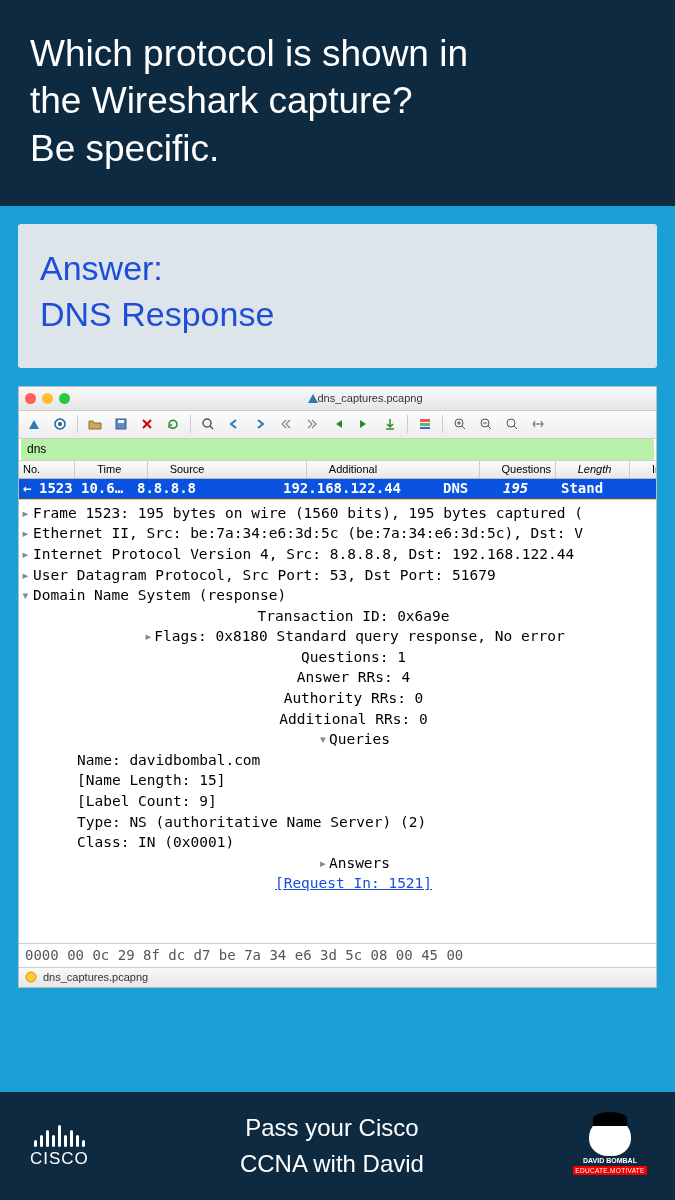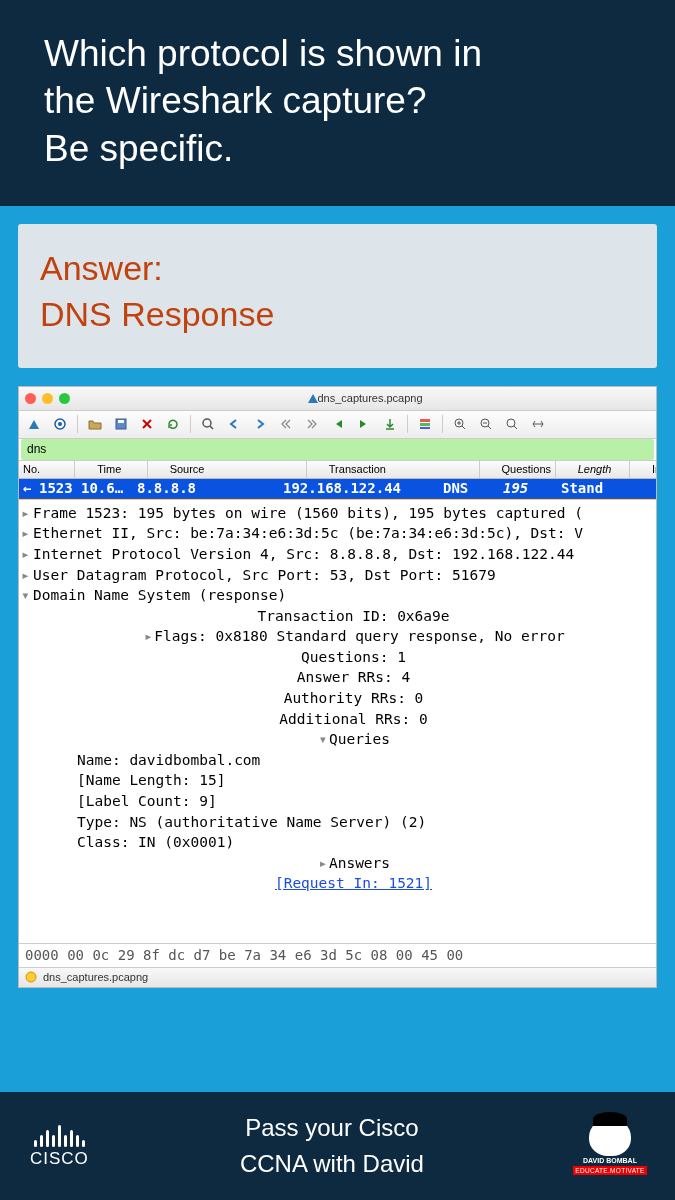--- a/index.html
+++ b/index.html
@@ -1,19 +1,19 @@
 <!DOCTYPE html>
 <html><head>
 <meta charset="utf-8">
 <style>
 * { margin: 0; padding: 0; box-sizing: border-box; }
 body { width: 675px; height: 1200px; background: #1a9fd9; font-family: -apple-system, "Segoe UI", sans-serif; overflow: hidden; }
 
-.question-block { background: #0d2a41; color: #fff; padding: 30px 30px 34px 44px; font-size: 37px; line-height: 1.28; font-weight: 400; }
-.answer-block { background: #dde5eb; margin: 18px; padding: 22px 22px 30px 22px; color: #c2410c; font-size: 34px; line-height: 1.35; border-radius: 3px; }
+.question-block { background: #0d2a41; color: #fff; padding: 30px 30px 34px 30px; font-size: 37px; line-height: 1.28; font-weight: 400; }
+.answer-block { background: #dde5eb; margin: 18px; padding: 22px 22px 30px 22px; color: #1d4ed8; font-size: 34px; line-height: 1.35; border-radius: 3px; }
 
 .wireshark { background: #f0f0f0; margin: 0 18px; border: 1px solid #bbb; font-family: "Lucida Grande", sans-serif; font-size: 11px; }
 .ws-titlebar { background: linear-gradient(#f8f8f8,#e6e6e6); height: 24px; display: flex; align-items: center; padding: 0 6px; border-bottom: 1px solid #ccc; gap: 6px; }
 .tb-dot { width: 11px; height: 11px; border-radius: 50%; }
 .tb-close { background: #ff5f57; } .tb-min { background: #ffbd2e; } .tb-max { background: #28c940; }
 .ws-title { flex: 1; text-align: center; color: #333; display: flex; align-items: center; gap: 4px; justify-content: center; }
 
 .ws-toolbar { background: linear-gradient(#fdfdfd,#ededed); height: 28px; display: flex; align-items: center; padding: 0 4px; gap: 4px; border-bottom: 1px solid #ccc; }
 .tool-btn { width: 22px; height: 22px; display: flex; align-items: center; justify-content: center; border: 1px solid transparent; border-radius: 3px; }
 .tool-sep { width: 1px; height: 18px; background: #ccc; margin: 0 2px; }
@@ -189,21 +189,21 @@
   </div>
 
   <div class="filter-bar">
     <input class="filter-input" value="dns" style="">
   </div>
 
   <div class="pkt-header">
     <span class="col-no">No.</span>
     <span class="col-time">Time</span>
     <span class="col-src">Source</span>
-    <span class="col-dst">Transaction</span>
+    <span class="col-dst">Additional</span>
     <span class="col-proto">Questions</span>
     <span class="col-len">Length</span>
     <span class="col-info">Info</span>
   </div>
 
   <div class="pkt-row">
     <span class="arrow-back">←</span>
     <span class="col-no" style="width:42px">1523</span>
     <span class="col-time">10.6…</span>
     <span class="col-src">8.8.8.8</span>

